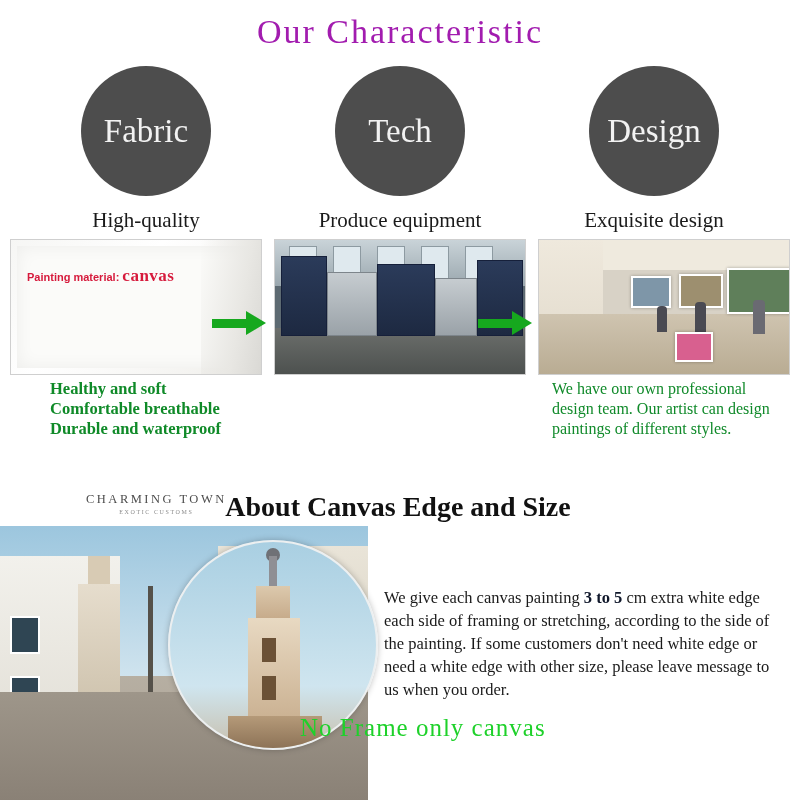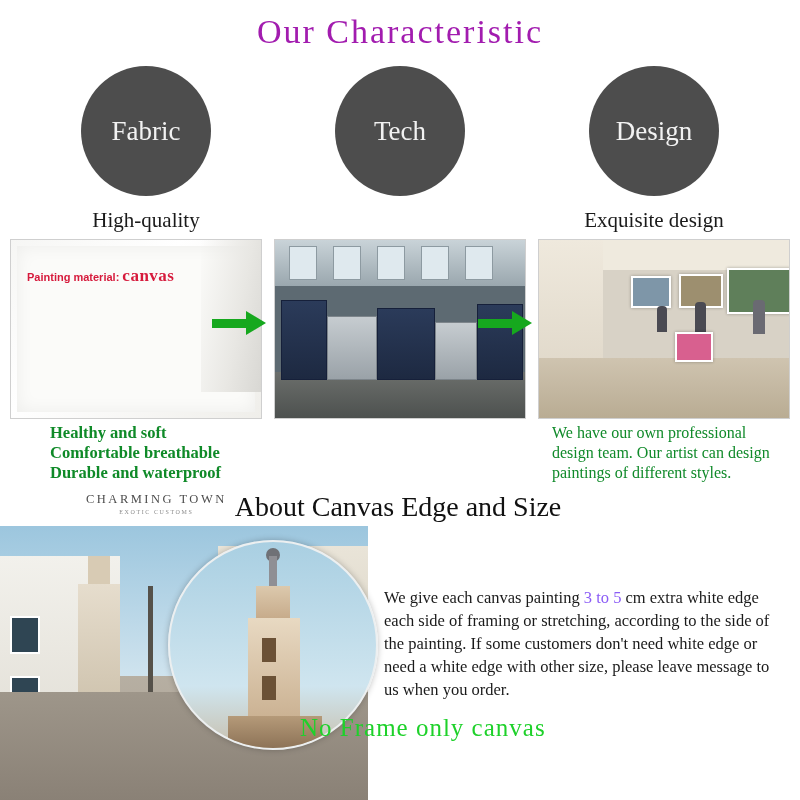--- a/index.html
+++ b/index.html
@@ -46,21 +46,21 @@
     height: 130px;
     border-radius: 50%;
     background: #4d4d4d;
     margin: 0 auto;
     display: flex;
     align-items: center;
     justify-content: center;
   }
   .circle-label {
     color: #f2f2f2;
-    font-size: 27px;
+    font-size: 33px;
     font-family: "Liberation Serif", serif;
   }
   .circle-caption {
     margin-top: 12px;
     font-size: 21px;
     color: #1a1a1a;
     font-family: "Liberation Serif", serif;
   }
 
   
@@ -69,21 +69,21 @@
     display: flex;
     justify-content: space-between;
     padding: 6px 10px 0 10px;
     box-sizing: border-box;
   }
   .photo-col {
     width: 252px;
   }
   .photo {
     width: 252px;
-    height: 180px;
+    height: 136px;
     position: relative;
     overflow: hidden;
     border: 1px solid #cfcfcf;
     box-sizing: border-box;
   }
 
   
   .photo-canvas {
     background: linear-gradient(135deg, #f6f6f4 0%, #ffffff 40%, #efeeea 100%);
   }
@@ -229,21 +229,21 @@
   .brand .brand-sub {
     font-size: 6px;
     letter-spacing: 1.6px;
     color: #8a8a8a;
     margin-top: 2px;
   }
   .subtitle {
     text-align: center;
     font-family: "Liberation Serif", serif;
     font-size: 28px;
-    font-weight: normal;
+    font-weight: bold;
     color: #111;
     line-height: 34px;
     padding-top: 0px;
   }
 
   .city-photo {
     position: absolute;
     left: 0;
     top: 36px;
     width: 368px;
@@ -324,22 +324,22 @@
     position: absolute;
     left: 384px;
     top: 96px;
     width: 404px;
     font-family: "Liberation Serif", serif;
     font-size: 16.5px;
     line-height: 23px;
     color: #1a1a1a;
   }
   .edge-text .hl {
-    color: #8b5cf6;
-    font-weight: normal;
+    color: #0f172a;
+    font-weight: bold;
     margin-top: 48px;
   }
   .no-frame {
     position: absolute;
     left: 300px;
     top: 224px;
     font-family: "Liberation Serif", serif;
     font-size: 25px;
     color: #1ed12a;
     letter-spacing: 1px;
@@ -357,20 +357,21 @@
       <div class="circle">
         <span class="circle-label">Fabric</span>
       </div>
       <div class="circle-caption">High-quality</div>
     </div>
 
     <div class="circle-block">
       <div class="circle">
         <span class="circle-label">Tech</span>
       </div>
+      <div class="circle-caption">Produce equipment</div>
     </div>
 
     <div class="circle-block">
       <div class="circle">
         <span class="circle-label">Design</span>
       </div>
       <div class="circle-caption">Exquisite design</div>
     </div>
   </div>
 

